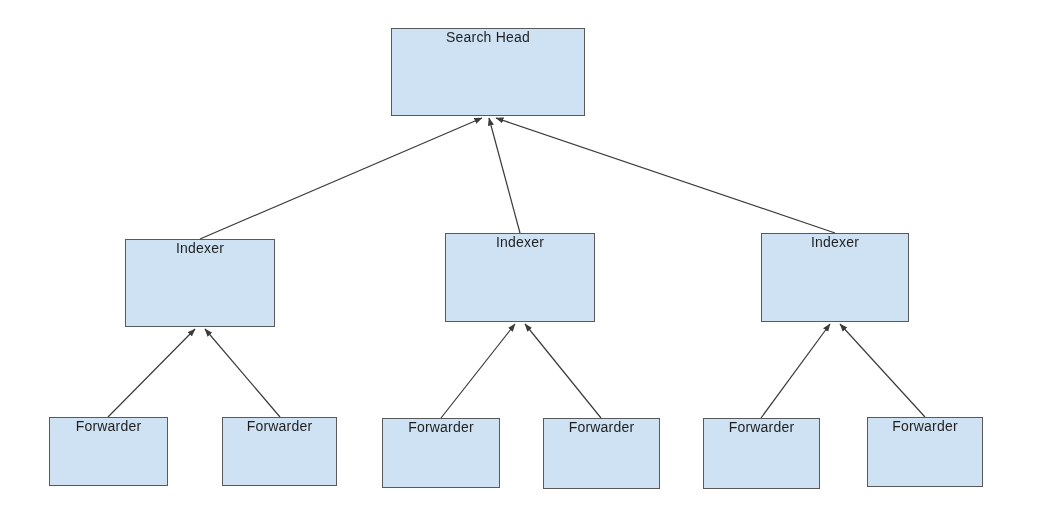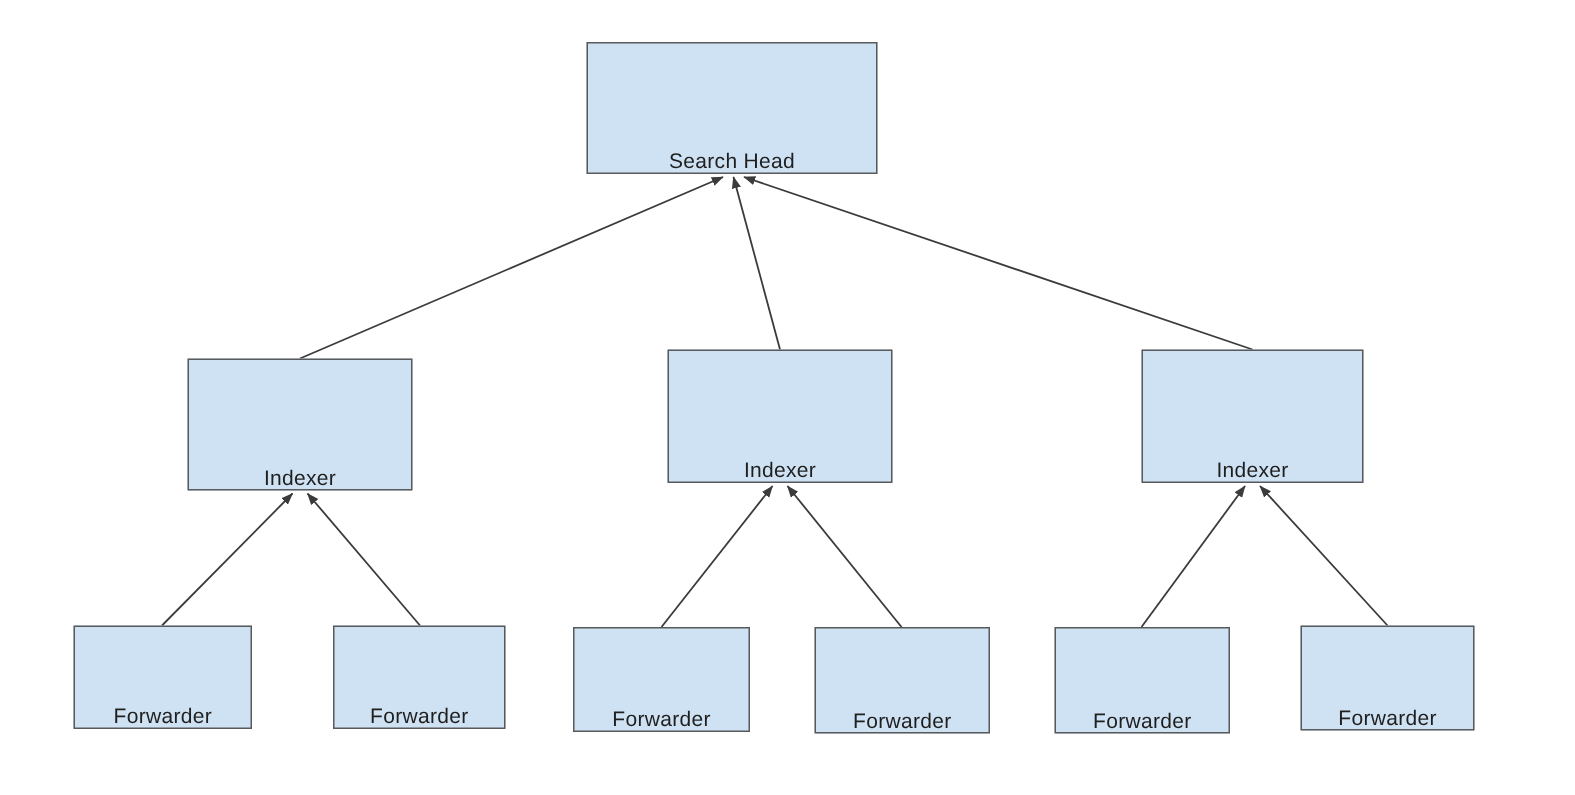--- a/index.html
+++ b/index.html
@@ -27,21 +27,21 @@
   svg.edges line {
     stroke: var(--connector);
     stroke-width: 1.2;
   }
   #arrowhead path { fill: var(--connector); }
   .node {
     position: absolute;
     background: var(--node-fill);
     border: 1px solid var(--node-border);
     display: flex;
-    align-items: flex-end;
+    align-items: flex-start;
     justify-content: center;
     font-size: 14px;
     color: var(--text-color);
     letter-spacing: 0.2px;
   }
   .search-head { left: 391px; top: 28px;  width: 194px; height: 88px; }
   .indexer-1   { left: 125px; top: 239px; width: 150px; height: 88px; }
   .indexer-2   { left: 445px; top: 233px; width: 150px; height: 89px; }
   .indexer-3   { left: 761px; top: 233px; width: 148px; height: 89px; }
   .forwarder-1 { left: 49px;  top: 417px; width: 119px; height: 69px; }

